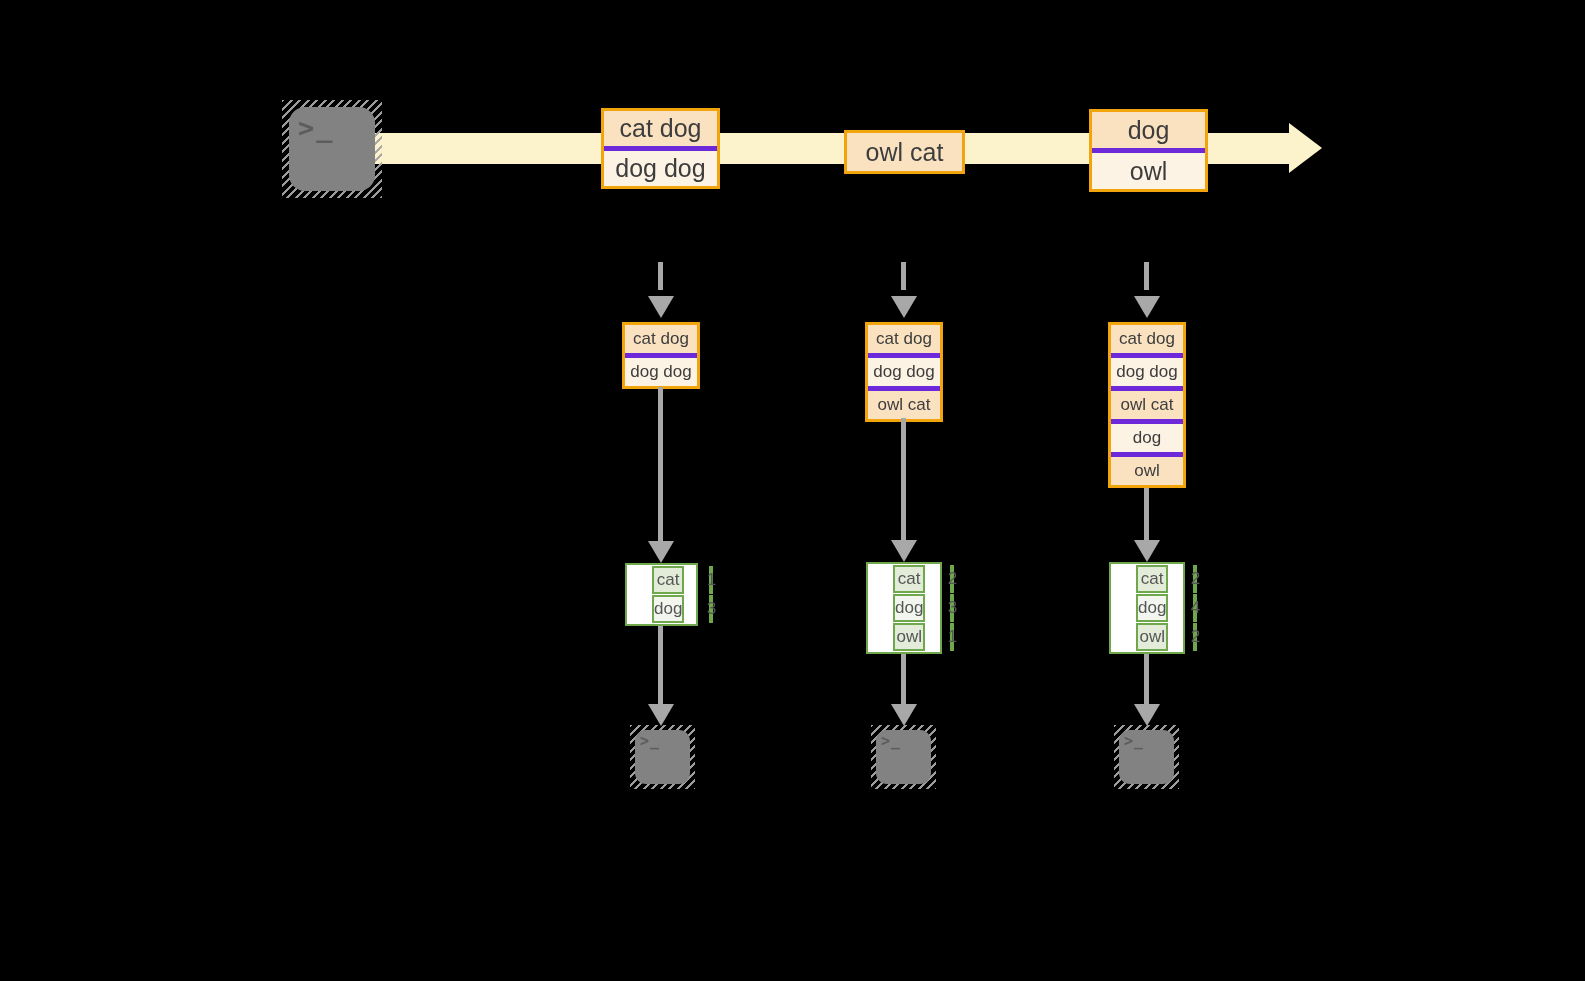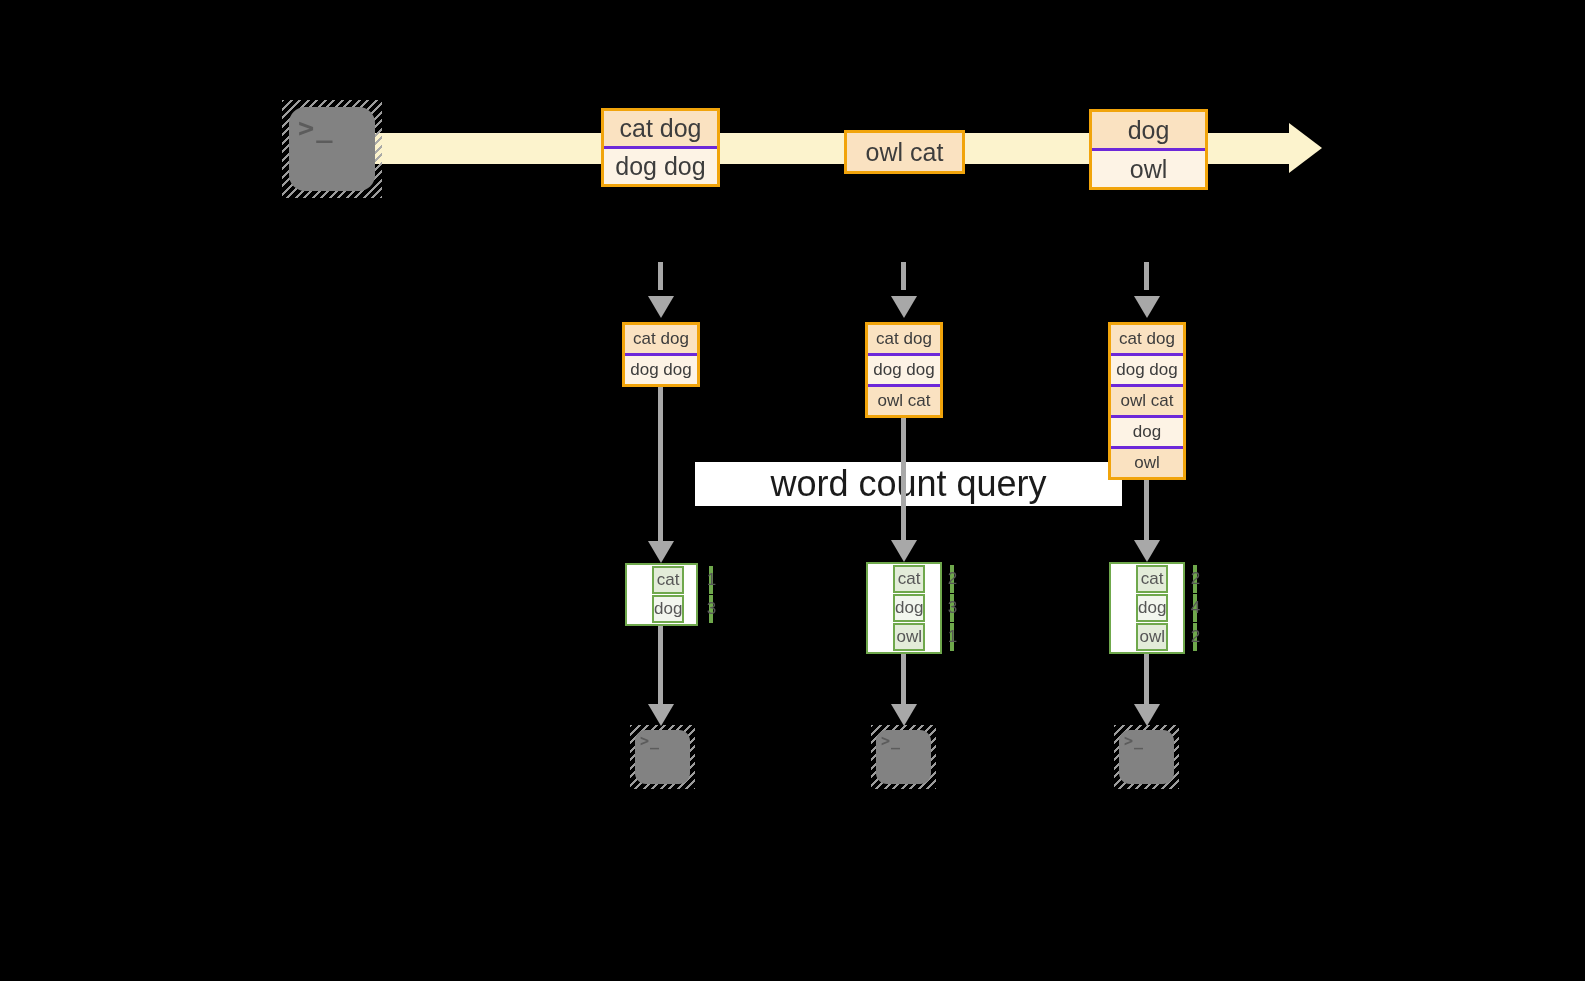--- a/index.html
+++ b/index.html
@@ -16,21 +16,21 @@
   .term-glyph.small{left:10px;top:7px;font-size:15px;letter-spacing:1px;}
 
   
   .band{background:#FCF3CD;}
   .band-head{width:0;height:0;border-top:25px solid transparent;border-bottom:25px solid transparent;
              border-left:33px solid #FCF3CD;}
 
   
   .obox{border:3px solid #F1A40B;background:#FDF3E5;}
   .obox .row{display:flex;align-items:center;justify-content:center;color:#3d3d3d;}
-  .obox .row + .row{border-top:3px solid #6d28d9;}
+  .obox .row + .row{border-top:5px solid #6d28d9;}
   .msg .row{font-size:25px;}
   .stack .row{font-size:17px;height:28px;}
   .fill-a{background:#FAE2C1;}
   .fill-b{background:#FDF3E5;}
 
   
   .vline{width:5px;background:#A8A8A8;}
   .head-down{width:0;height:0;border-left:13px solid transparent;border-right:13px solid transparent;
              border-top:22px solid #A8A8A8;}
 
@@ -90,23 +90,20 @@
     <div class="row fill-a">owl cat</div>
   </div>
   <div class="abs obox stack z3" style="left:1108px;top:322px;width:78px;">
     <div class="row fill-a">cat dog</div>
     <div class="row fill-b">dog dog</div>
     <div class="row fill-a">owl cat</div>
     <div class="row fill-b">dog</div>
     <div class="row fill-a">owl</div>
   </div>
 
-  <div class="abs banner z2" style="left:695px;top:462px;width:427px;height:44px;">
-    <span>word count query</span>
-  </div>
 
   <div class="abs vline" style="left:658px;top:387px;height:154px;"></div>
   <div class="abs head-down" style="left:648px;top:541px;"></div>
   <div class="abs vline z4" style="left:901px;top:418px;height:122px;"></div>
   <div class="abs head-down z4" style="left:891px;top:540px;"></div>
   <div class="abs vline" style="left:1144px;top:480px;height:60px;"></div>
   <div class="abs head-down" style="left:1134px;top:540px;"></div>
 
   <div class="abs wtable" style="left:625px;top:563px;width:73px;">
     <div class="wcell gfill-a">cat</div>

